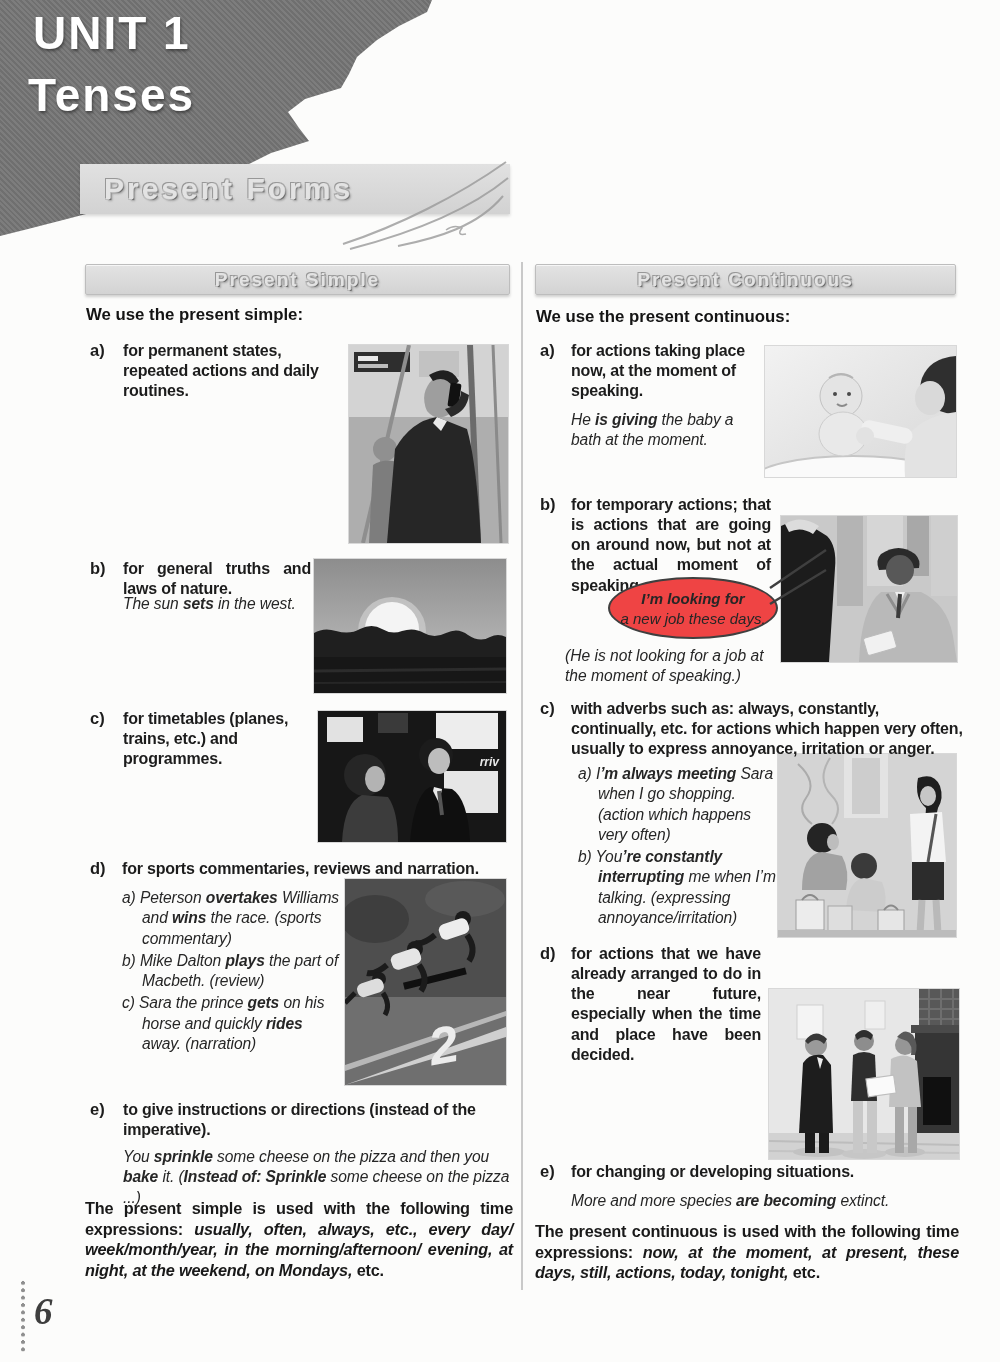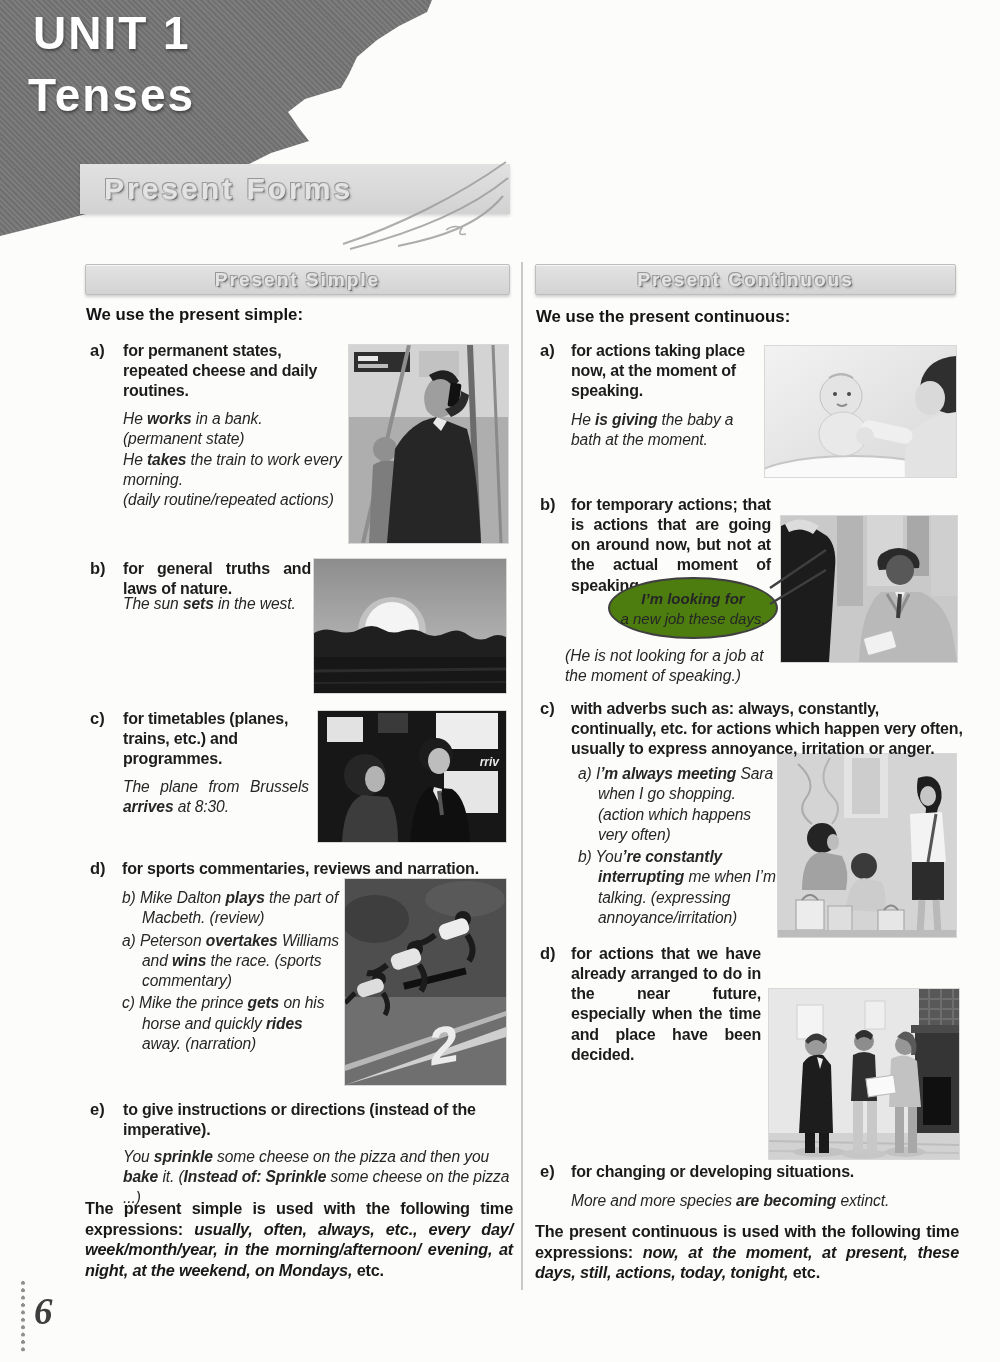--- a/index.html
+++ b/index.html
@@ -50,21 +50,21 @@
   
   .photo{position:absolute;overflow:hidden;background:#4c1d95;box-shadow:0 0 0 1px #d8d8d8;}
   .photo svg{display:block;width:100%;height:100%;}
   .photo.float{position:relative;float:right;}
   .board-text{position:absolute;right:7px;top:44px;color:#e8e8e8;font-size:12px;font-weight:bold;font-style:italic;}
   .track-number{position:absolute;left:84px;top:136px;font-size:52px;font-weight:bold;font-style:italic;
     color:#ececec;transform:rotate(-10deg);}
 
   
   .bubble{position:absolute;left:608px;top:577px;width:170px;height:62px;border:2px solid #3f3f3f;
-    border-radius:50%;background:#4d7c0f;text-align:center;font-size:15px;line-height:1.3;
+    border-radius:50%;background:#ef4444;text-align:center;font-size:15px;line-height:1.3;
     padding-top:10px;box-sizing:border-box;z-index:3;color:#262626;}
   .bubble-tail{position:absolute;left:752px;top:540px;width:80px;height:78px;z-index:3;}
   .note{position:absolute;font-size:15.6px;line-height:1.3;color:#262626;}
 
   
   .dotline{position:absolute;left:20px;top:1280px;width:6px;height:74px;
     background-image:radial-gradient(circle at 3px 3px,#8f8f8f 1.7px,transparent 2.2px);
     background-size:6px 7.4px;background-repeat:repeat-y;}
   .page-num{position:absolute;left:34px;top:1290px;font-family:"Liberation Serif",serif;
     font-style:italic;font-weight:bold;font-size:37px;color:#3e3e3e;}
@@ -179,37 +179,35 @@
         <circle cx="34" cy="100" r="7" fill="#1b1b1b"></circle>
         <rect x="12" y="102" width="27" height="14" rx="6" fill="#dddddd" transform="rotate(-18 25 109)"></rect>
         <path d="M10,114 q-8,8 -10,10" stroke="#1b1b1b" stroke-width="5" fill="none"></path>
         <path d="M38,114 q8,12 2,22" stroke="#1b1b1b" stroke-width="5" fill="none"></path>
       </g>
     </svg>
     <span class="track-number">2</span>
   </div>
 
   <div class="lbl" style="left:90px;top:341px;">a)</div>
-  <div class="rule" style="left:123px;top:341px;width:205px;">for permanent states, repeated cheese and daily routines.</div>
-  <div class="ex" style="left:123px;top:409px;width:235px;"><span class="f-i">He </span><span class="f-bi">works</span><span class="f-i"> in a bank.</span><br><span class="f-i">(permanent state)</span><br><span class="f-i">He </span><span class="f-bi">takes</span><span class="f-i"> the train to work every morning.</span><br><span class="f-i">(daily routine/repeated actions)</span></div>
+  <div class="rule" style="left:123px;top:341px;width:205px;">for permanent states, repeated actions and daily routines.</div>
 
   <div class="lbl" style="left:90px;top:559px;">b)</div>
   <div class="rule just" style="left:123px;top:559px;width:188px;">for general truths and laws of nature.</div>
   <div class="ex" style="left:123px;top:594px;width:200px;"><span class="f-i">The sun </span><span class="f-bi">sets</span><span class="f-i"> in the west.</span></div>
 
   <div class="lbl" style="left:90px;top:709px;">c)</div>
   <div class="rule" style="left:123px;top:709px;width:192px;">for timetables (planes, trains, etc.) and programmes.</div>
-  <div class="ex just" style="left:123px;top:777px;width:186px;"><span class="f-i">The plane from Brussels </span><span class="f-bi">arrives</span><span class="f-i"> at 8:30.</span></div>
 
   <div class="lbl" style="left:90px;top:859px;">d)</div>
   <div class="rule" style="left:122px;top:859px;width:390px;">for sports commentaries, reviews and narration.</div>
   <div class="ex" style="left:122px;top:888px;width:218px;">
+    <p class="subex"><span class="f-i">a) Peterson </span><span class="f-bi">overtakes</span><span class="f-i"> Williams and </span><span class="f-bi">wins</span><span class="f-i"> the race. (sports commentary)</span></p>
     <p class="subex"><span class="f-i">b) Mike Dalton </span><span class="f-bi">plays</span><span class="f-i"> the part of Macbeth. (review)</span></p>
-    <p class="subex"><span class="f-i">a) Peterson </span><span class="f-bi">overtakes</span><span class="f-i"> Williams and </span><span class="f-bi">wins</span><span class="f-i"> the race. (sports commentary)</span></p>
-    <p class="subex"><span class="f-i">c) Mike the prince </span><span class="f-bi">gets</span><span class="f-i"> on his horse and quickly </span><span class="f-bi">rides</span><span class="f-i"> away. (narration)</span></p>
+    <p class="subex"><span class="f-i">c) Sara the prince </span><span class="f-bi">gets</span><span class="f-i"> on his horse and quickly </span><span class="f-bi">rides</span><span class="f-i"> away. (narration)</span></p>
   </div>
 
   <div class="lbl" style="left:90px;top:1100px;">e)</div>
   <div class="rule" style="left:123px;top:1100px;width:390px;">to give instructions or directions (instead of the imperative).</div>
   <div class="ex" style="left:123px;top:1147px;width:398px;"><span class="f-i">You </span><span class="f-bi">sprinkle</span><span class="f-i"> some cheese on the pizza and then you </span><span class="f-bi">bake</span><span class="f-i"> it. (</span><span class="f-bi">Instead of: Sprinkle</span><span class="f-i"> some cheese on the pizza ...)</span></div>
 
   <div class="footer" style="left:85px;top:1198px;width:428px;"><span class="f-b">The present simple is used with the following time expressions: </span><span class="f-bi">usually, often, always, etc., every day/ week/month/year, in the morning/afternoon/ evening, at night, at the weekend, on Mondays, </span><span class="f-b">etc.</span></div>
 
   <div class="sub-banner" style="left:535px;top:264px;width:421px;">
     <span class="emboss">Present Continuous</span>

